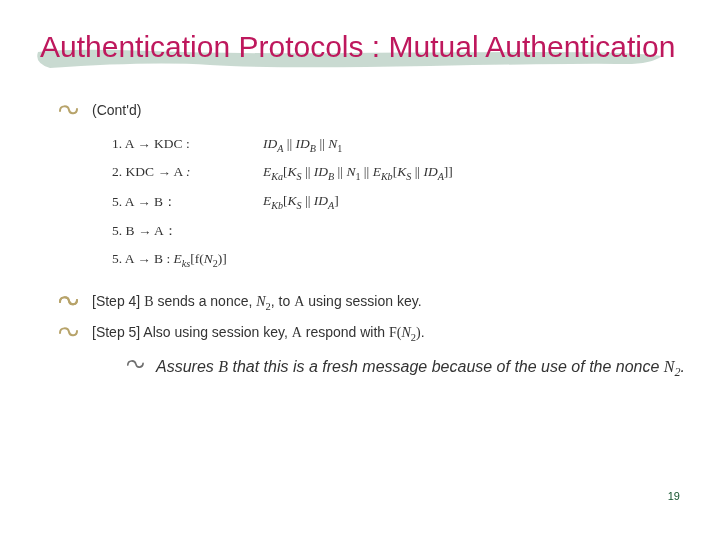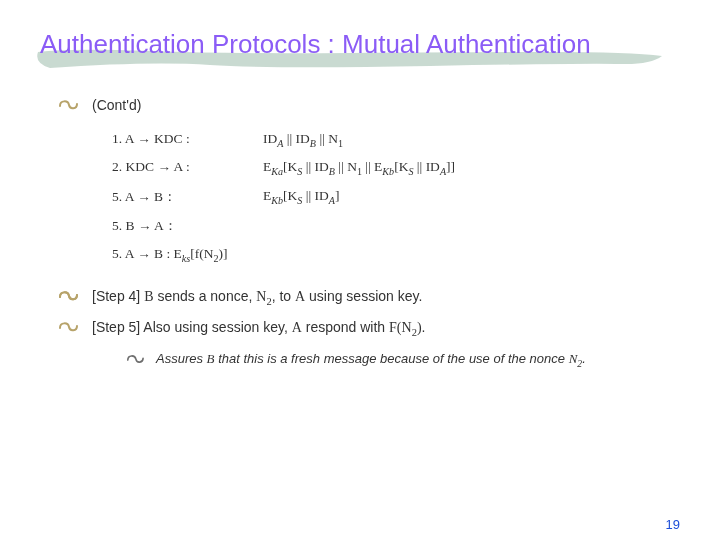--- a/index.html
+++ b/index.html
@@ -22,23 +22,23 @@
     left: 30px;
     top: 48px;
     width: 640px;
     height: 22px;
     z-index: 0;
   }
   .brush svg { display: block; }
   .title {
     position: relative;
     z-index: 1;
-    font-size: 26px;
+    font-size: 30px;
     font-weight: normal;
-    color: #8b5cf6;
+    color: #be185d;
     line-height: 1.25;
     font-family: "Comic Sans MS", Arial, sans-serif;
   }
   .content {
     padding: 26px 20px 0 50px;
   }
   ul.bullets {
     list-style: none;
     padding-left: 8px;
   }
@@ -59,21 +59,21 @@
   }
   ul.sub {
     list-style: none;
     margin-top: 10px;
     padding-left: 34px;
   }
   ul.sub > li {
     position: relative;
     padding-left: 30px;
     line-height: 1.45;
-    font-size: 13px;
+    font-size: 16px;
     font-family: "Comic Sans MS", Arial, sans-serif;
   }
   ul.sub > li > .bicon {
     position: absolute;
     left: 0;
     top: 2px;
     width: 18px;
     height: 16px;
   }
   .bicon svg { display: block; }
@@ -83,29 +83,29 @@
     grid-template-columns: 140px auto;
     row-gap: 2px;
     column-gap: 28px;
     font-family: "Times New Roman", serif;
     font-size: 13.5px;
     gap: 11px;
   }
   .lhs, .rhs { white-space: nowrap; }
   .sub { font-size: 0.75em; vertical-align: sub; font-style: italic; }
   .subr { font-size: 0.75em; vertical-align: sub; }
-  .it { }
+  .it { font-style: italic; }
   .serif { font-family: "Times New Roman", serif; }
   .page-num {
     position: absolute;
     right: 40px;
-    bottom: 8px;
+    bottom: 38px;
     font-family: "Comic Sans MS", Arial, sans-serif;
-    font-size: 13px;
-    color: #1d4ed8;
+    font-size: 11px;
+    color: #14532d;
   }
 </style>
 </head>
 <body>
 
 <div class="title-block">
   <div class="brush">
     <svg viewBox="0 0 640 22" xmlns="http://www.w3.org/2000/svg">
       <path d="M8 4 Q 40 0 120 3 T 320 5 T 520 4 T 632 8 Q 620 17 590 16 T 400 18 T 180 17 T 20 20 Q 4 15 8 4 Z" fill="#c6d8cf" opacity="0.95"></path>
     </svg>

